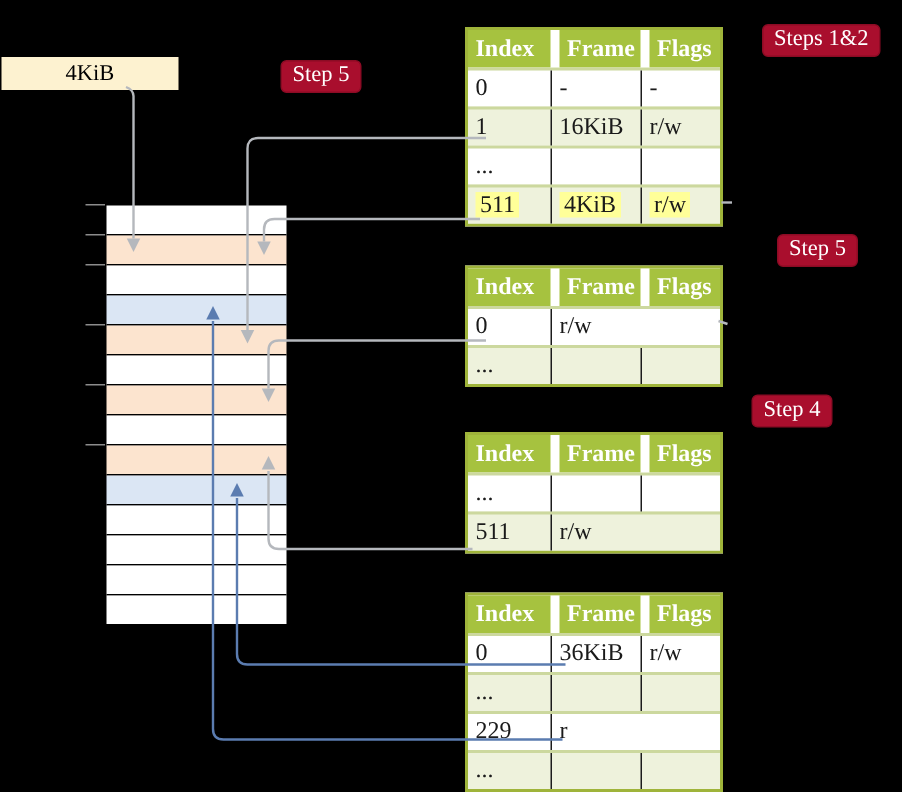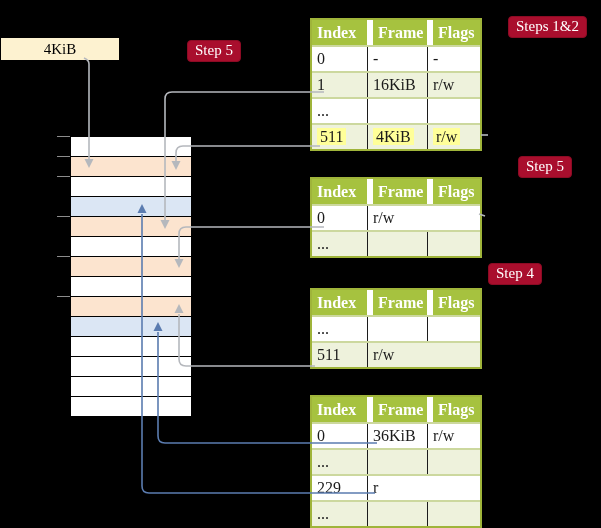--- a/index.html
+++ b/index.html
@@ -9,21 +9,21 @@
   }
   
   .badge{
     position:absolute;background:var(--badge,#a90e2d);color:#fff;
     font-size:15px;line-height:17px;padding:1px 7px 2px;border-radius:4px;
     border:1px solid var(--badge-border,#8c0b24);white-space:nowrap;
   }
   .badge-step0 {left:187px;top:40px;}
   .badge-steps12{left:508px;top:16px;}
   .badge-step3 {left:518px;top:156px;}
-  .badge-step4 {left:488px;top:263px;}
+  .badge-step4 {left:501px;top:263px;}
   
   .size-box{
     position:absolute;left:1px;top:38px;width:118px;height:22px;
     background:var(--size-box-bg,#fdf2d0);text-align:center;line-height:22px;font-size:15px;color:#000;
   }
   
   .tbl{
     position:absolute;width:172px;box-sizing:border-box;
     border:2px solid var(--table-border,#9fb43a);background:#fff;z-index:1;
   }

